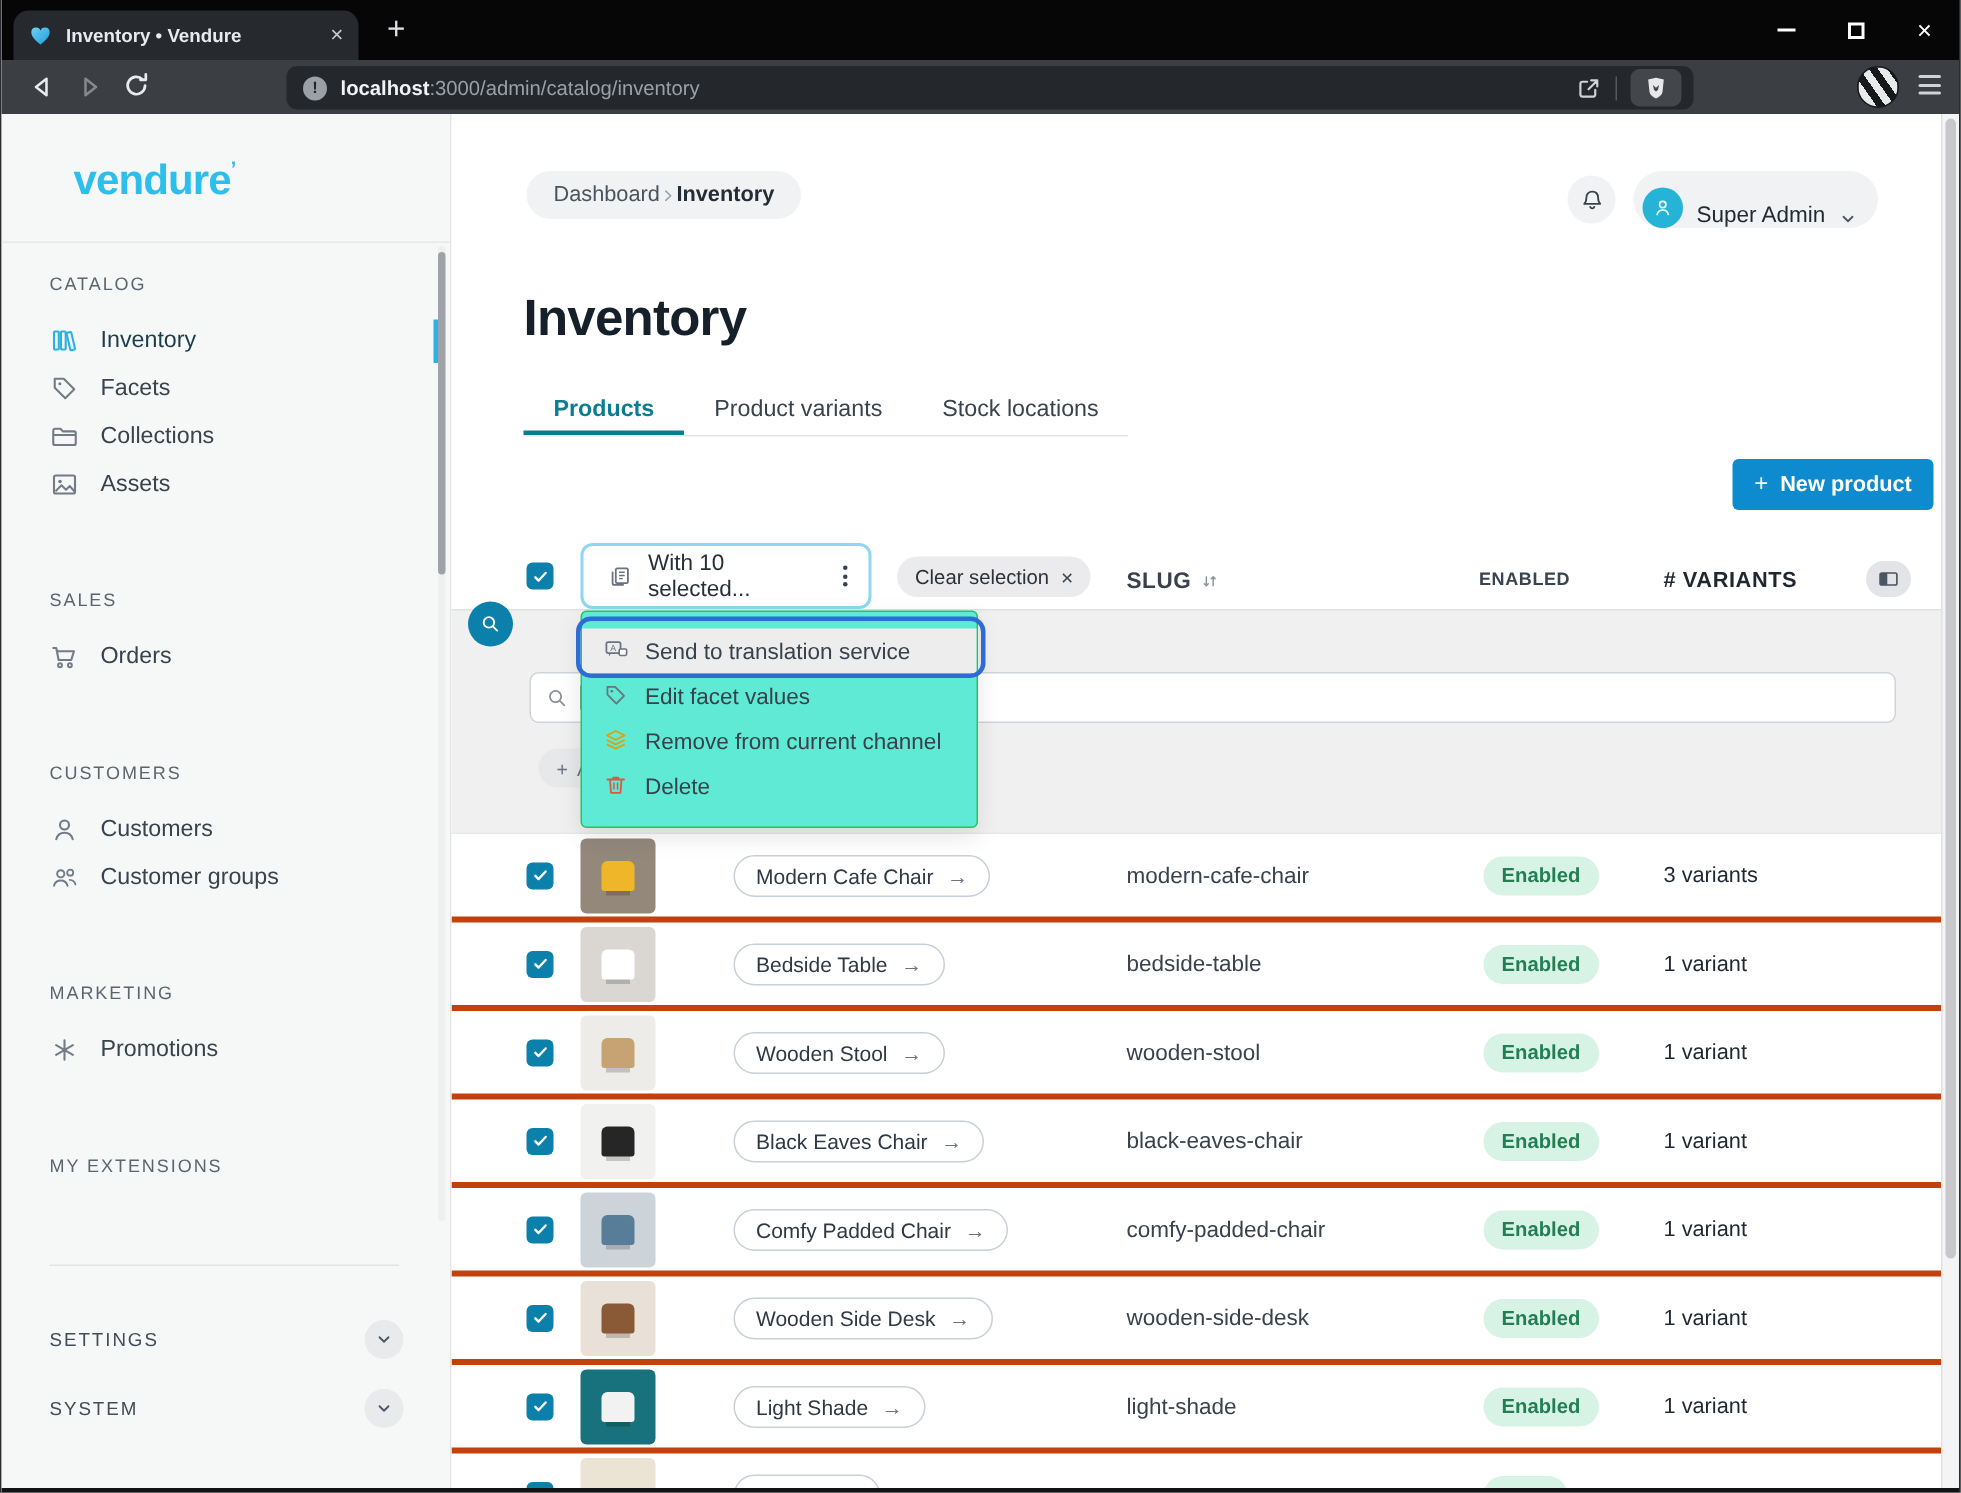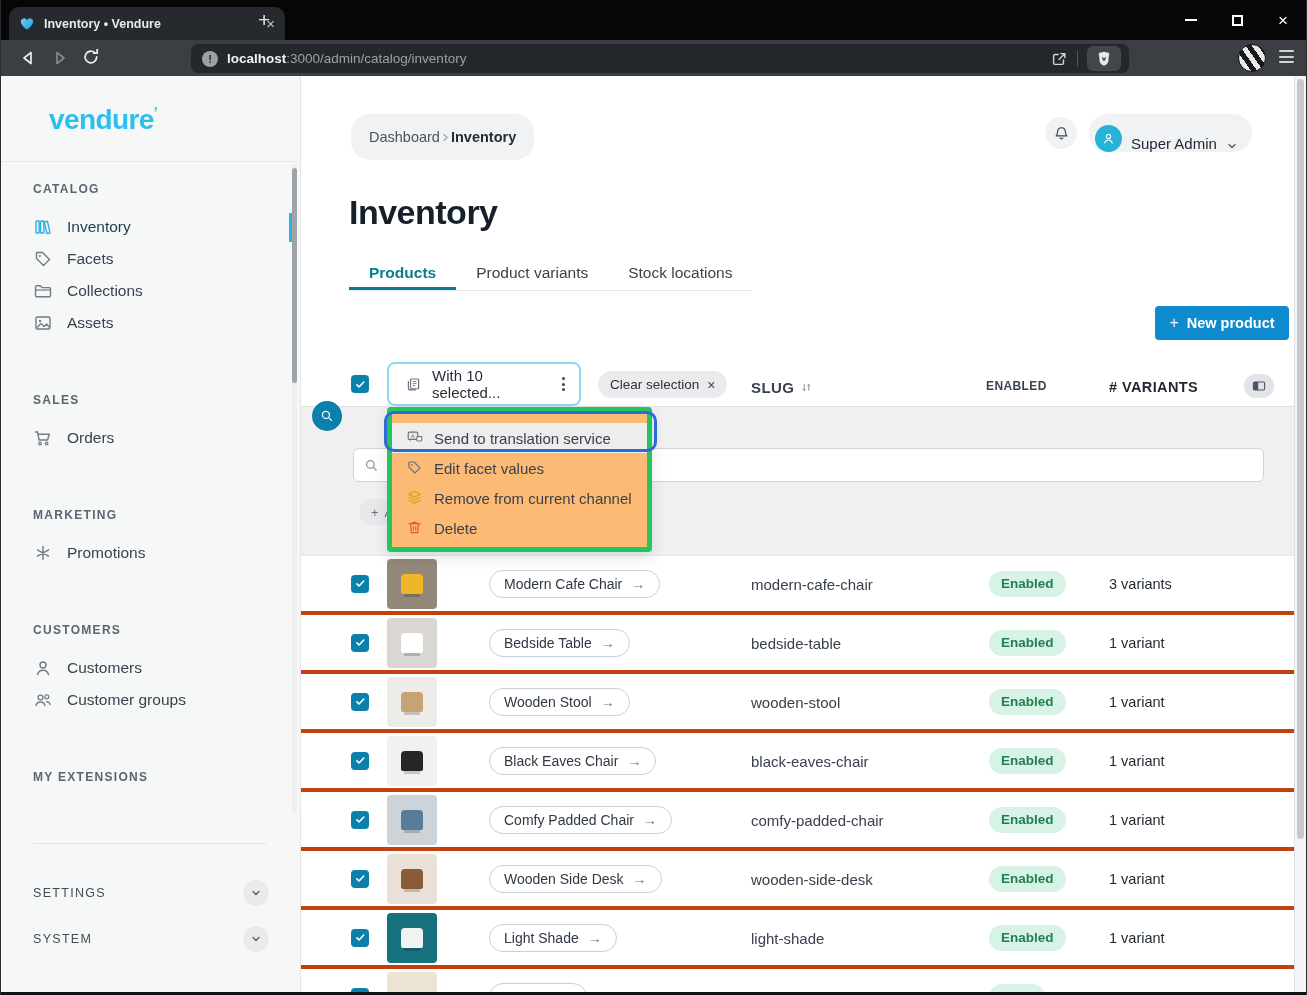--- a/index.html
+++ b/index.html
@@ -5,21 +5,21 @@
   * { box-sizing: border-box; margin: 0; padding: 0; }
   html,body { background:#000; }
   .frame{
     position:relative; width:1307px; height:995px; overflow:hidden;
     font-family:"Liberation Sans", sans-serif; background:#fff;
     border-left:1px solid #2a2c30; border-right:1px solid #2a2c30;
   }
   svg{display:block}
   
   .tabbar{position:absolute;left:0;top:0;right:0;height:40px;background:#060606}
-  .tab{position:absolute;left:8px;top:7px;width:276px;height:33px;background:#26292e;
+  .tab{position:absolute;left:8px;top:7px;width:230px;height:33px;background:#26292e;
        border-radius:10px 10px 0 0;display:flex;align-items:center;padding:0 10px;gap:9px}
   .tab-title{font-size:12.5px;font-weight:700;color:#e8eaed;flex:1;white-space:nowrap;overflow:hidden}
   .tab-close{color:#c4c7cc;font-size:15px;line-height:1;cursor:default}
   .newtab{position:absolute;left:257px;top:8px;color:#dfe1e5;font-size:21px;font-weight:300}
   .winctl{position:absolute;top:0;right:0;height:40px;display:flex;align-items:center}
   .winbtn{width:46px;height:40px;display:flex;align-items:center;justify-content:center;color:#fff}
   .winbtn .bar{width:12px;height:2px;background:#fff}
   .winbtn .box{width:11px;height:11px;border:2px solid #fff}
   .winbtn.close{font-size:17px;line-height:1}
 
@@ -41,37 +41,37 @@
   .menu-ic{position:absolute;top:50px;right:12px;display:flex;flex-direction:column;gap:3.5px}
   .menu-ic .bar{width:15px;height:2px;background:#d0d3d7;border-radius:1px}
 
   
   .sidebar{position:absolute;left:0;top:76px;width:300px;bottom:3px;background:#f6f7f7;border-right:1px solid #e3e4e6}
   .logo{margin:28px 0 0 48px;font-size:28px;font-weight:700;color:#2dbfeb;letter-spacing:-0.6px}
   .logo .tick{font-size:14px;vertical-align:top}
   .side-div{height:1px;background:#e7e8e9;margin-top:25px}
   .nav{padding:20px 0 0 32px}
   .grp{margin-bottom:54px}
-  .grp-label{font-size:12px;letter-spacing:1.3px;color:#5b6570;margin-bottom:14px;font-weight:700;height:15px}
+  .grp-label{font-size:12px;letter-spacing:1.3px;color:#5b6570;margin-bottom:14px;font-weight:400;height:15px}
   .item{display:flex;align-items:center;gap:14px;height:32px;font-size:15.5px;color:#39434e;width:236px;cursor:default}
   .item .ic{width:20px;height:20px;color:#727b86;flex:0 0 auto}
   .item.active{color:#1d3d4d;font-weight:500}
   .item.active .ic{color:#29b2e3}
   .active-bar{position:absolute;left:288px;top:137px;width:3px;height:29px;background:#2ab3e6}
   .side-sb-track{position:absolute;right:3px;top:88px;width:5px;height:650px;background:#efeff0;border-radius:3px}
   .side-sb-thumb{position:absolute;right:3px;top:92px;width:5px;height:215px;background:#9fa3a8;border-radius:3px}
   .side-div2{position:absolute;left:32px;right:34px;top:767px;height:1px;background:#e2e3e5}
   .collapse-rows{position:absolute;left:32px;top:794px;width:236px}
   .collapse-row{display:flex;align-items:center;justify-content:space-between;height:46px}
   .collapse-label{font-size:12.5px;letter-spacing:1.3px;color:#434c57;font-weight:500}
   .chev-circle{width:26px;height:26px;border-radius:50%;background:#e9eaeb;display:flex;align-items:center;justify-content:center;color:#4b5563}
 
   
   .main{position:absolute;left:300px;top:76px;right:12px;bottom:3px;background:#fff}
-  .crumb{position:absolute;left:50px;top:38px;height:46px;background:#f1f2f3;border-radius:19px;
+  .crumb{position:absolute;left:50px;top:38px;height:32px;background:#f1f2f3;border-radius:19px;
          display:flex;align-items:center;padding:0 18px;font-size:14.5px}
   .crumb-a{color:#4a545e}
   .crumb-b{color:#232d38;font-weight:600}
   .crumb-sep{color:#9aa3ad}
   .bell-circle{position:absolute;left:744px;top:41px;width:32px;height:32px;border-radius:50%;background:#f1f2f3;
                display:flex;align-items:center;justify-content:center;color:#39434e}
   .user-pill{position:absolute;left:788px;top:38px;height:38px;background:#f1f2f3;border-radius:19px;
              display:flex;align-items:flex-end;gap:9px;padding:0 14px 0 6px}
   .user-av{width:27px;height:27px;border-radius:50%;background:#25b4d8;display:flex;align-items:center;justify-content:center;color:#fff}
   .user-name{font-size:15px;color:#222b35}
@@ -121,21 +121,21 @@
   .pill{left:188px;height:28px;border:1px solid #c9cfd6;border-radius:14px;background:#fff;
         display:inline-flex;align-items:center;gap:9px;padding:0 14px;font-size:14px;color:#2f3844;cursor:default}
   .pill-arrow{color:#6b7280;font-size:14px}
   .slug{left:450px;font-size:15px;color:#39414d}
   .badge{left:688px;height:26px;min-width:56px;border-radius:13px;background:#d7f3e5;color:#237f52;
          display:inline-flex;align-items:center;justify-content:center;padding:0 12px;font-size:13.5px;font-weight:600}
   .variants{left:808px;font-size:14.5px;color:#1f2730}
   .row.partial .pill{width:98px}
 
   
-  .dropdown{position:absolute;left:86px;top:331px;width:265px;height:145px;background:#fdba74;border:5px solid #22c55e;
+  .dropdown{position:absolute;left:86px;top:331px;width:265px;height:145px;background:#5eead4;border:1px solid #22c55e;
             border-radius:4px;box-shadow:0 6px 16px rgba(0,0,0,.10);padding:11px 0;z-index:20}
   .mi{height:30px;display:flex;align-items:center;gap:10px;padding:0 14px;font-size:15px;color:#39414d;cursor:default}
   .mi.hover{background:#ededee}
   .mi .mic{width:18px;height:18px;flex:0 0 auto;color:#6b7280}
   .mi .mic.yellow{color:#d7a514}
   .mi .mic.red{color:#e05545}
   .annotation{position:absolute;left:83px;top:335px;width:273px;height:41px;border:3px solid #2d6cd6;border-radius:10px;z-index:30;pointer-events:none}
 
   
   .win-sb{position:absolute;top:76px;right:0;width:12px;bottom:3px;background:#f4f4f5;border-left:1px solid #e2e2e4}
@@ -274,52 +274,52 @@
                 <path d="M2.5 4 h2 l1.6 8 h8.4 l1.8 -5.8 H5.2" fill="none" stroke="currentColor" stroke-width="1.4" stroke-linejoin="round" stroke-linecap="round"></path>
                 <circle cx="7" cy="15.5" r="1.3" fill="none" stroke="currentColor" stroke-width="1.3"></circle>
                 <circle cx="13.6" cy="15.5" r="1.3" fill="none" stroke="currentColor" stroke-width="1.3"></circle>
               </svg>
             </span>
           <span>Orders</span>
         </div>
       </div>
 
       <div class="grp">
-        <div class="grp-label">MARKETING</div>
-        <div class="item">
-          <span class="ic">
-              <svg viewBox="0 0 20 20" width="20" height="20">
-                <path d="M10 3.5 v13 M4.4 6.8 l11.2 6.4 M15.6 6.8 L4.4 13.2" fill="none" stroke="currentColor" stroke-width="1.4" stroke-linecap="round"></path>
-              </svg>
-            </span>
-          <span>Promotions</span>
-        </div>
-      </div>
-
-      <div class="grp">
         <div class="grp-label">CUSTOMERS</div>
         <div class="item">
           <span class="ic">
               <svg viewBox="0 0 20 20" width="20" height="20">
                 <circle cx="10" cy="7" r="3" fill="none" stroke="currentColor" stroke-width="1.4"></circle>
                 <path d="M4.5 16.5 c0.8-3 2.8-4.3 5.5-4.3 s4.7 1.3 5.5 4.3" fill="none" stroke="currentColor" stroke-width="1.4" stroke-linecap="round"></path>
               </svg>
             </span>
           <span>Customers</span>
         </div>
         <div class="item">
           <span class="ic">
               <svg viewBox="0 0 20 20" width="20" height="20">
                 <circle cx="7.5" cy="7.5" r="2.4" fill="none" stroke="currentColor" stroke-width="1.3"></circle>
                 <path d="M3 15.5 c0.6-2.4 2.2-3.5 4.5-3.5 s3.9 1.1 4.5 3.5" fill="none" stroke="currentColor" stroke-width="1.3" stroke-linecap="round"></path>
                 <circle cx="13.8" cy="6.8" r="2" fill="none" stroke="currentColor" stroke-width="1.2"></circle>
                 <path d="M13.5 11.6 c2 0.1 3.3 1.1 3.8 3" fill="none" stroke="currentColor" stroke-width="1.2" stroke-linecap="round"></path>
               </svg>
             </span>
           <span>Customer groups</span>
+        </div>
+      </div>
+
+      <div class="grp">
+        <div class="grp-label">MARKETING</div>
+        <div class="item">
+          <span class="ic">
+              <svg viewBox="0 0 20 20" width="20" height="20">
+                <path d="M10 3.5 v13 M4.4 6.8 l11.2 6.4 M15.6 6.8 L4.4 13.2" fill="none" stroke="currentColor" stroke-width="1.4" stroke-linecap="round"></path>
+              </svg>
+            </span>
+          <span>Promotions</span>
         </div>
       </div>
 
       <div class="grp">
         <div class="grp-label">MY EXTENSIONS</div>
       </div>
     </div>
 
     <div class="active-bar"></div>
     <div class="side-sb-track"></div>

